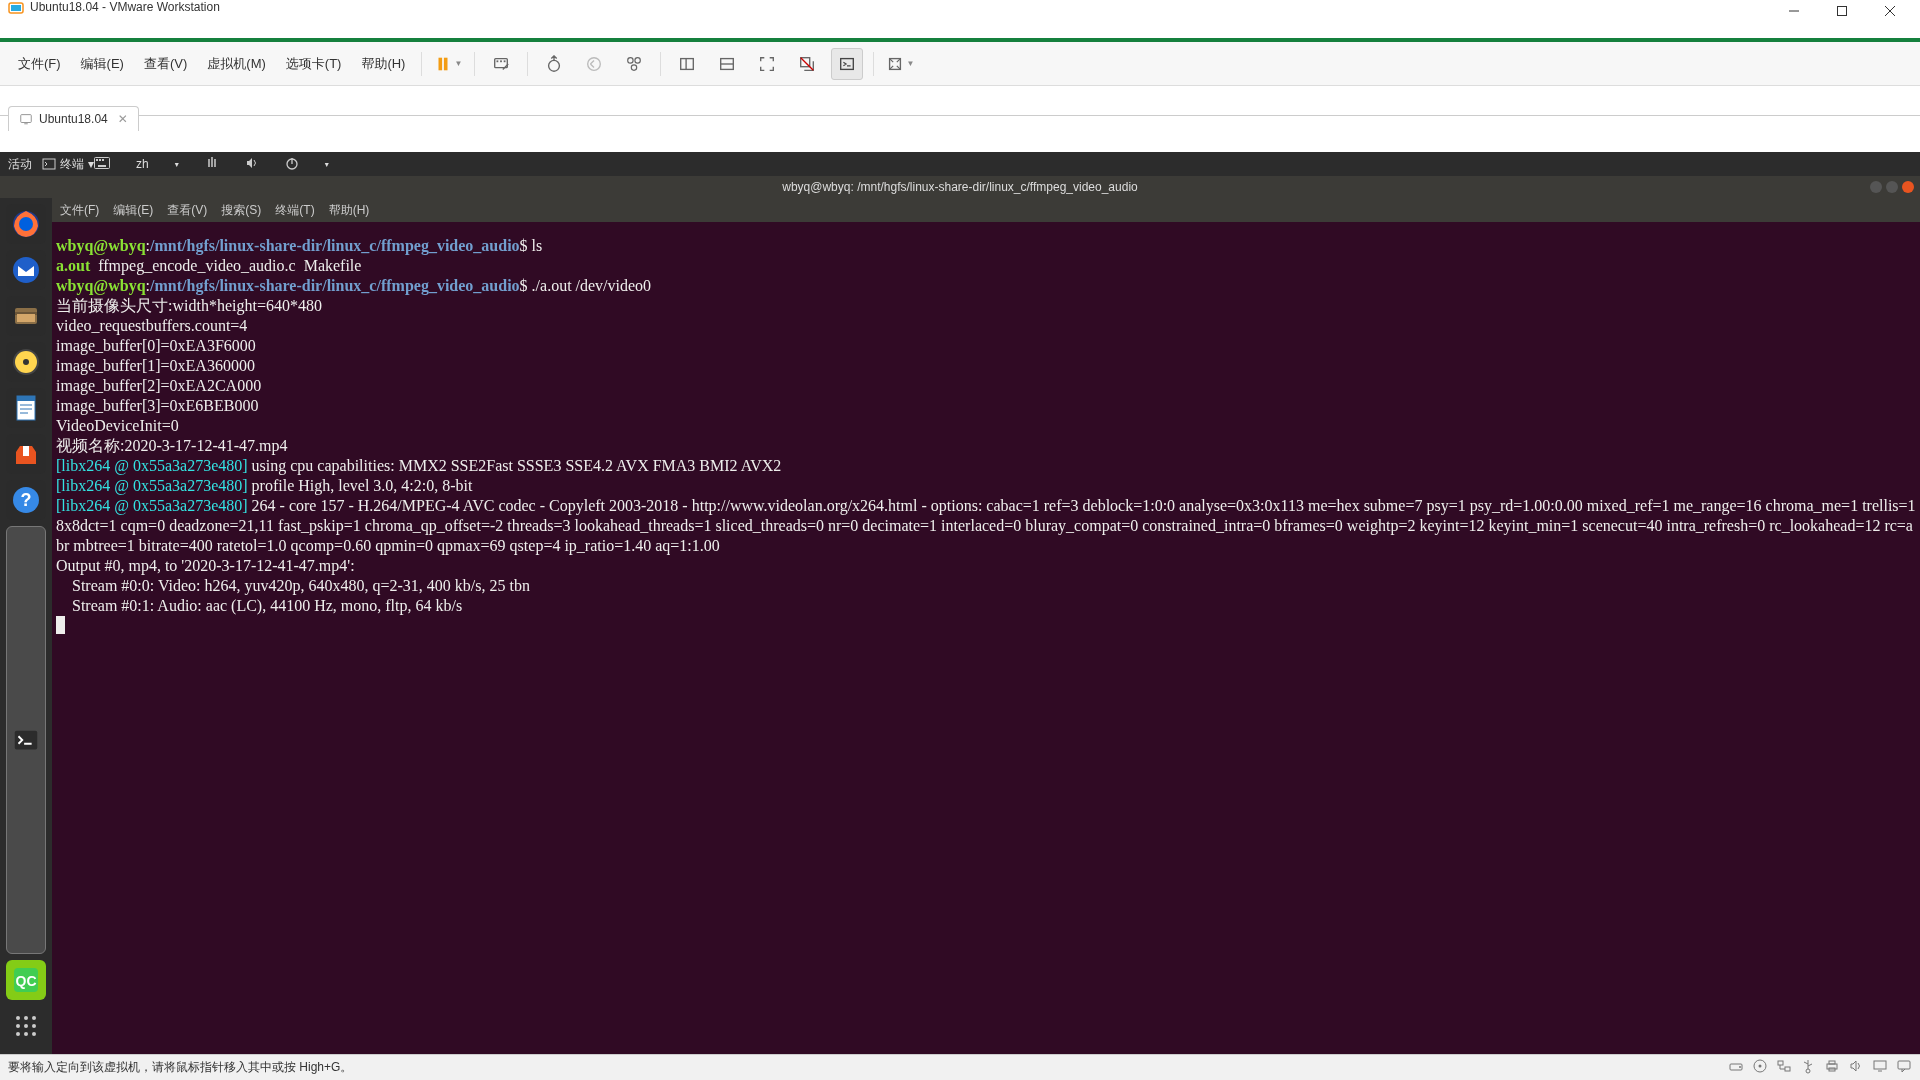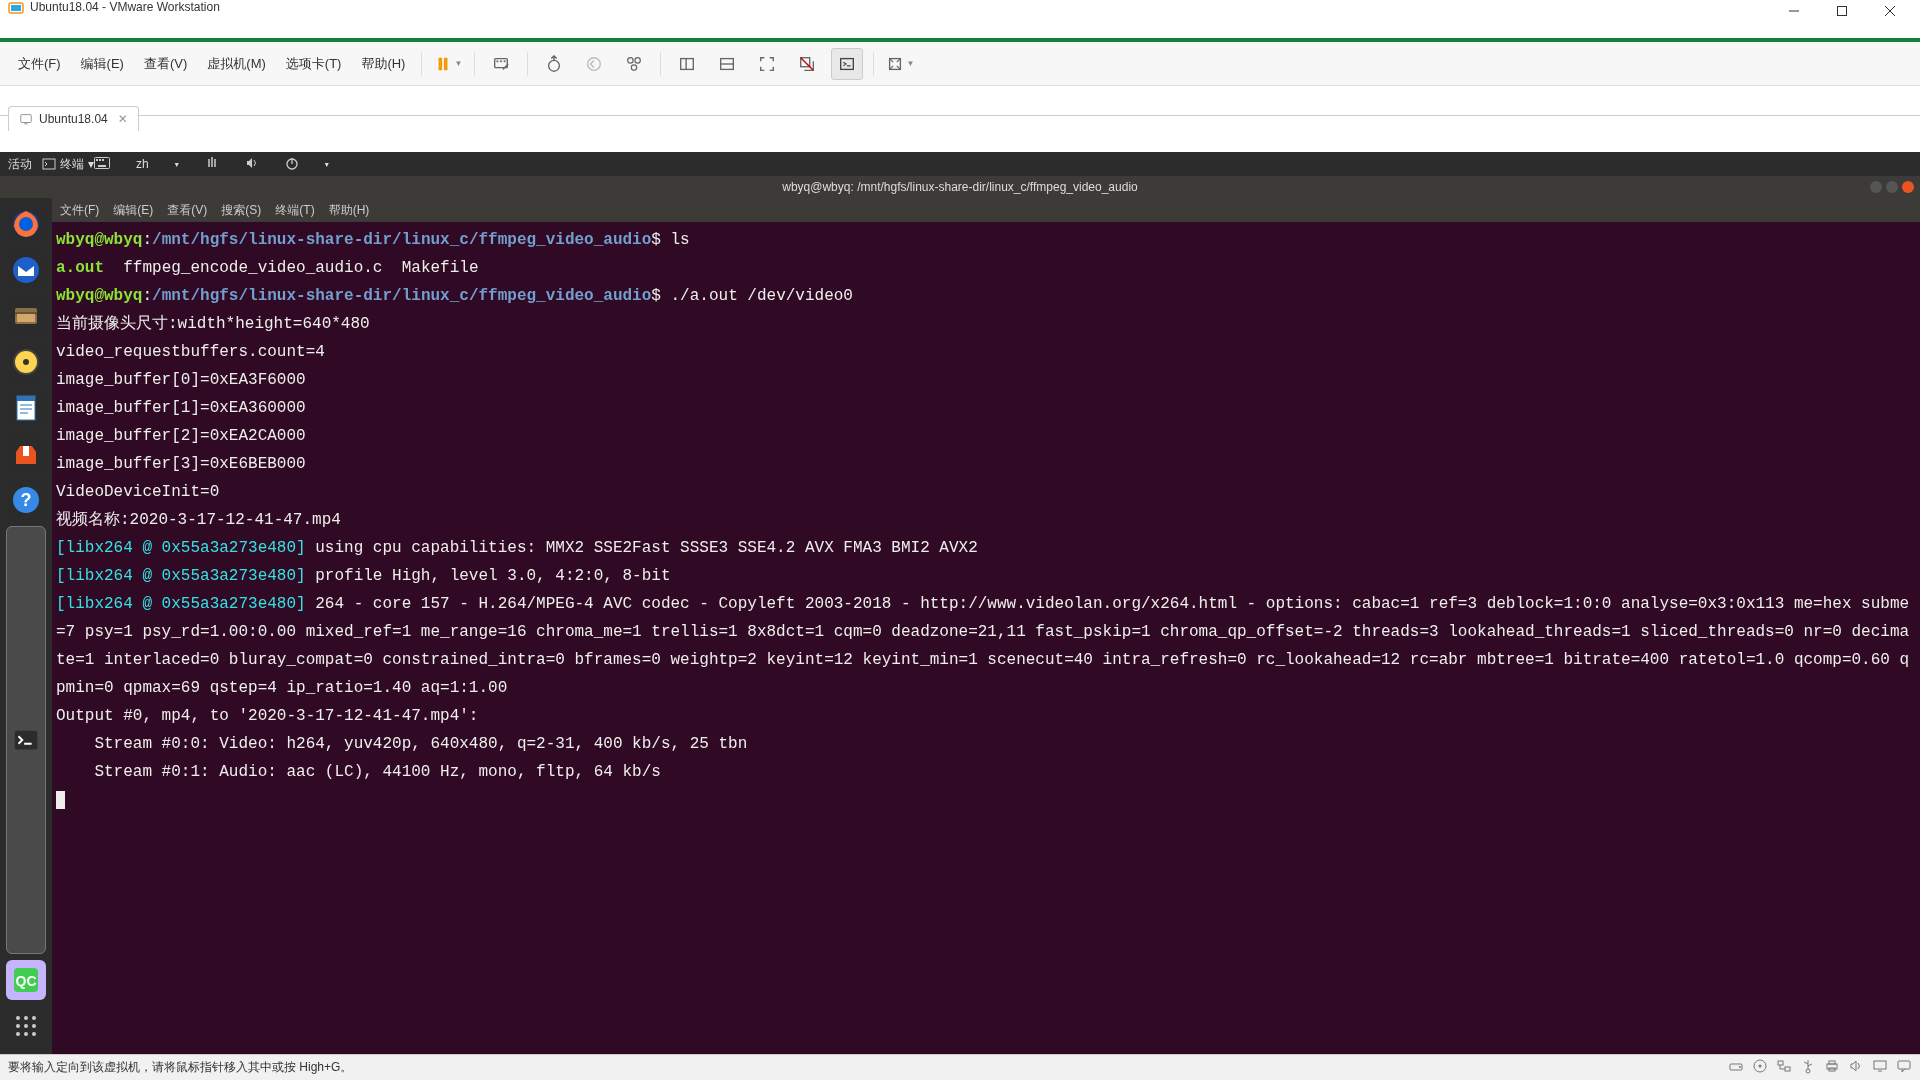--- a/index.html
+++ b/index.html
@@ -34,25 +34,25 @@
 .launcher { width:52px; background:#2c2c2c; display:flex; flex-direction:column; align-items:center; padding-top:6px; gap:6px; }
 .launcher .l-item { width:40px; height:40px; border-radius:6px; display:flex; align-items:center; justify-content:center; }
 .launcher .l-item.firefox { background:#2b2b2b; }
 .launcher .l-item.thunderbird { background:#2b2b2b; }
 .launcher .l-item.files { background:#2b2b2b; }
 .launcher .l-item.rhythm { background:#2b2b2b; }
 .launcher .l-item.writer { background:#2b2b2b; }
 .launcher .l-item.software { background:#2b2b2b; }
 .launcher .l-item.help { background:#2b2b2b; }
 .launcher .l-item.terminal { background:#4a4a4a; border:1px solid #777; }
-.launcher .l-item.qc { background:#c4b5fd;align-items:center; }
+.launcher .l-item.qc { background:#84cc16;align-items:center; }
 .launcher .l-apps { margin-top:auto; margin-bottom:8px; width:40px; height:40px; display:flex; align-items:center; justify-content:center; }
 .terminal-wrap { flex:1; background:#300a24; display:flex; flex-direction:column; }
 .term-menubar { height:24px; background:#3c3b37; color:#ccc; display:flex; align-items:center; padding:0 8px; gap:14px; font-size:12px; }
-.terminal { flex:1; background:#300a24; color:#d0d0d0; font-family:Liberation Mono, monospace; font-size:16px; line-height:28px; padding:4px 4px; white-space:pre-wrap; word-break:break-all; overflow:hidden; }
+.terminal { flex:1; background:#300a24; color:#d0d0d0; font-family:Liberation Serif, serif; font-size:16px; line-height:20px; padding:14px 4px; white-space:pre-wrap; word-break:break-all; overflow:hidden; }
 .terminal .g { color:#8ae234; font-weight:bold; }
 .terminal .b { color:#729fcf; font-weight:bold; }
 .terminal .w { color:#eeeeec; }
 .terminal .c { color:#34e2e2; }
 .terminal .exec { color:#8ae234; font-weight:bold; }
 .terminal .cursor { display:inline-block; width:9px; height:18px; background:#eeeeec; vertical-align:text-bottom; }
 .statusbar { position:absolute; left:0; right:0; bottom:0; height:26px; background:#f1f1f1; border-top:1px solid #ccc; display:flex; align-items:center; padding:0 8px; font-size:12px; color:#333; }
 .statusbar .tray { margin-left:auto; display:flex; gap:8px; color:#666; }
 .icon-svg { width:18px; height:18px; }
 .tray .icon-svg { width:16px; height:16px; }

